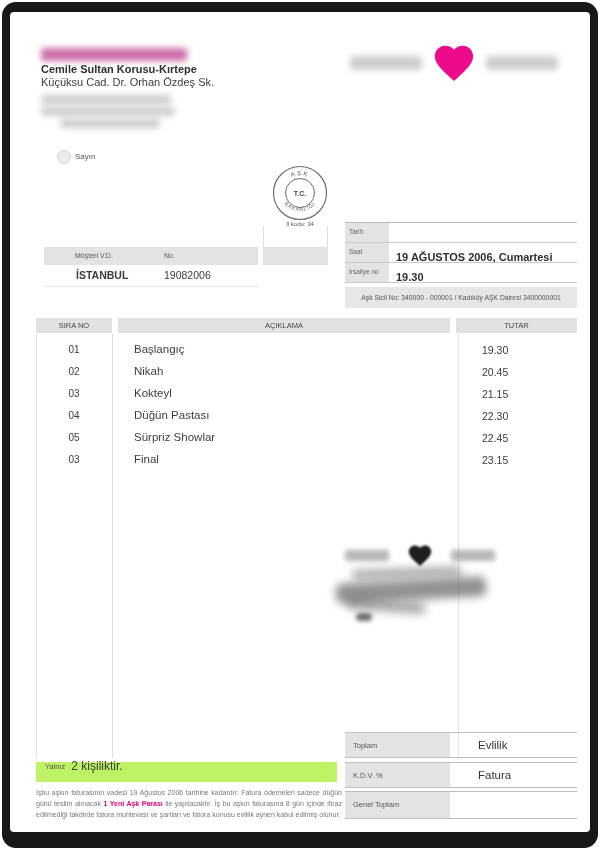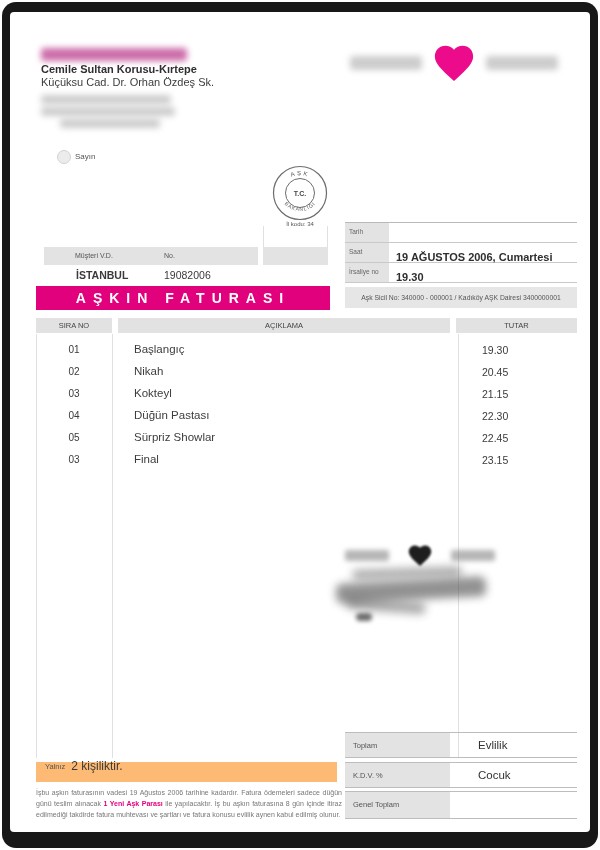--- a/index.html
+++ b/index.html
@@ -37,21 +37,21 @@
   .item-no{position:absolute;left:0;width:76px;text-align:center;font-size:10px;top:5px;}
   .item-desc{position:absolute;left:98px;font-size:11.5px;top:4px;color:#3d3d3d;}
   .item-amount{position:absolute;left:446px;font-size:10.5px;top:5px;}
   .sig-logo{position:absolute;left:345px;top:542px;width:150px;display:flex;align-items:center;justify-content:space-between;}
   .sigblur{height:11px;width:44px;background:#7a7a7a;opacity:.55;filter:blur(2.5px);border-radius:2px;}
   .scribble{position:absolute;background:#4a4a4a;border-radius:6px;filter:blur(4.5px);}
   .sumrow{position:absolute;left:345px;width:232px;border-top:1px solid #bdbdbd;border-bottom:1px solid #bdbdbd;display:flex;}
   .sumlabel{width:105px;background:#e3e3e3;font-size:7.5px;color:#555;padding:8px 0 0 8px;box-sizing:border-box;}
   .sumval{font-size:11.5px;color:#333;padding:6px 0 0 28px;}
   .sumval.big{font-size:12.5px;padding-top:5px;}
-  .onlybar{position:absolute;left:36px;top:762px;width:301px;height:20px;background:#fdba74;
+  .onlybar{position:absolute;left:36px;top:762px;width:301px;height:20px;background:#bef264;
            display:flex;align-items:baseline;gap:6px;padding-left:9px;box-sizing:border-box;}
   .only-prefix{font-size:7.5px;color:#555;transform:translateY(-4px);}
   .only-value{font-size:12px;color:#3a3a3a;transform:translateY(-3px);}
   .fineprint{position:absolute;left:36px;top:788px;width:306px;font-size:7px;line-height:1.55;
              color:#777;text-align:justify;}
   .fineprint .hl{color:#e2017d;font-weight:700;}
   svg text{font-family:"Liberation Sans","DejaVu Sans",sans-serif;}
 </style>
 </head>
 <body>
@@ -114,21 +114,20 @@
     <div class="inforow">
       <div class="infolabel">Saat</div>
       <div class="infoval">19.30</div>
     </div>
     <div class="inforow">
       <div class="infolabel">İrsaliye no</div>
       <div class="infoval">001</div>
     </div>
   </div>
 
-  <div class="banner">AŞKIN FATURASI</div>
   <div class="regnote">Aşk Sicil No: 340000 - 000001 / Kadıköy AŞK Dairesi 3400000001</div>
 
   <div class="thcell" style="left:36px;width:76px;">SIRA NO</div>
   <div class="thcell" style="left:118px;width:332px;">AÇIKLAMA</div>
   <div class="thcell" style="left:456px;width:121px;">TUTAR</div>
 
   <div class="vline" style="left:36px;top:334px;height:424px;"></div>
   <div class="vline" style="left:112px;top:334px;height:424px;"></div>
   <div class="vline" style="left:458px;top:334px;height:424px;"></div>
 
@@ -174,21 +173,21 @@
   <div class="scribble" style="left:336px;top:580px;width:150px;height:20px;opacity:.6;transform:rotate(-3deg);"></div>
   <div class="scribble" style="left:346px;top:600px;width:80px;height:12px;opacity:.45;transform:rotate(4deg);"></div>
   <div class="scribble" style="left:356px;top:613px;width:16px;height:8px;opacity:.8;filter:blur(2px);"></div>
 
   <div class="sumrow" style="top:732px;height:24px;">
     <div class="sumlabel">Toplam</div>
     <div class="sumval">Evlilik</div>
   </div>
   <div class="sumrow" style="top:762px;height:24px;">
     <div class="sumlabel">K.D.V. %</div>
-    <div class="sumval">Cocuk</div>
+    <div class="sumval">Fatura</div>
   </div>
   <div class="sumrow" style="top:791px;height:26px;">
     <div class="sumlabel">Genel Toplam</div>
   </div>
 
   <div class="onlybar">
     <span class="only-prefix">Yalnız</span>
     <span class="only-value">2 kişiliktir.</span>
   </div>
 

